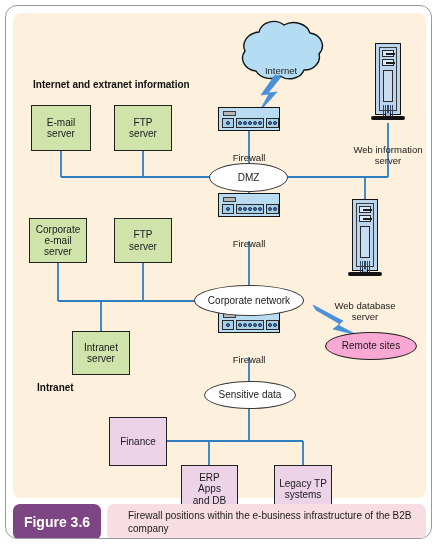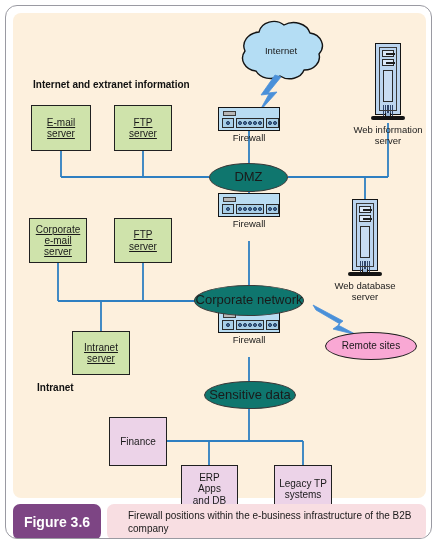--- a/index.html
+++ b/index.html
@@ -59,46 +59,46 @@
     align-items: center;
     justify-content: center;
     text-align: center;
     line-height: 1.12;
     color: #1a1a1a;
   }
   .box-green {
     background: #cfe3ab;
     border: 1.4px solid #202020;
     font-size: 10px;
-    text-decoration: underline;
   }
   .box-pink {
     background: #ecd3e8;
     border: 1.4px solid #202020;
     font-size: 10px;
   }
   .ellipse-purple {
-    background: #0f766e;
+    background: #ffffff;
     border: 1.4px solid #3a3a3a;
     border-radius: 50%;
-    font-size: 13px;
+    font-size: 10px;
   }
   .ellipse-blue {
     background: #f9a8d4;
     border: 1.4px solid #202020;
     border-radius: 50%;
     font-size: 10px;
   }
   .plain-label {
     position: absolute;
     font-size: 9.5px;
     color: #1a1a1a;
     text-align: center;
     line-height: 1.15;
     white-space: nowrap;
+    margin-top: 20px;
   }
   .section-label {
     position: absolute;
     font-size: 10px;
     font-weight: bold;
     color: #111;
     white-space: nowrap;
   }
 
   

